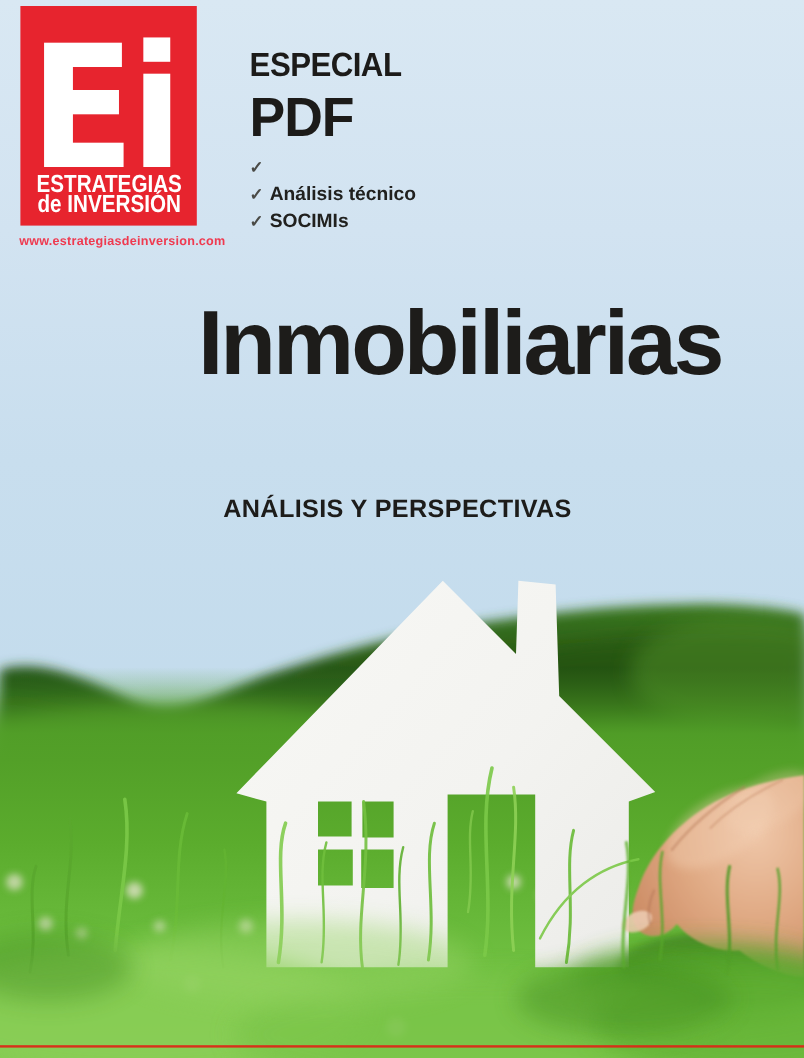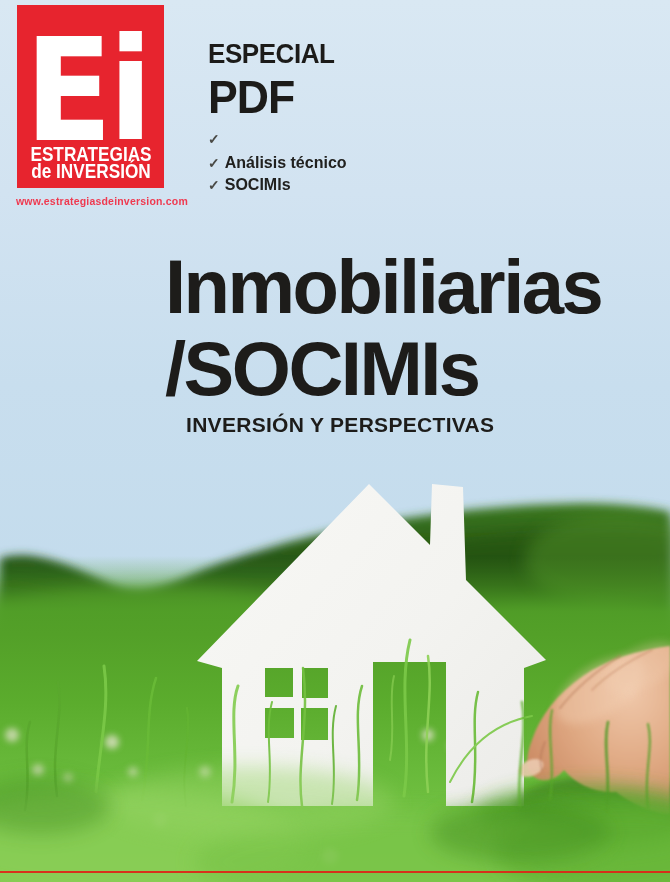--- a/index.html
+++ b/index.html
@@ -218,16 +218,16 @@
         <span>Análisis técnico</span>
       </div>
       <div class="featItem">
         <span class="featCheck">✓</span>
         <span>SOCIMIs</span>
       </div>
     </div>
   </div>
 
   <h1 class="title"><span>Inmobiliarias</span><br>
-    <span>/SOCIMIs</span></h1>
-  <h2 class="subtitle">INVERSIÓN Y PERSPECTIVAS</h2>
+    </h1>
+  <h2 class="subtitle">ANÁLISIS Y PERSPECTIVAS</h2>
 
 </div>
 
 </body></html>

